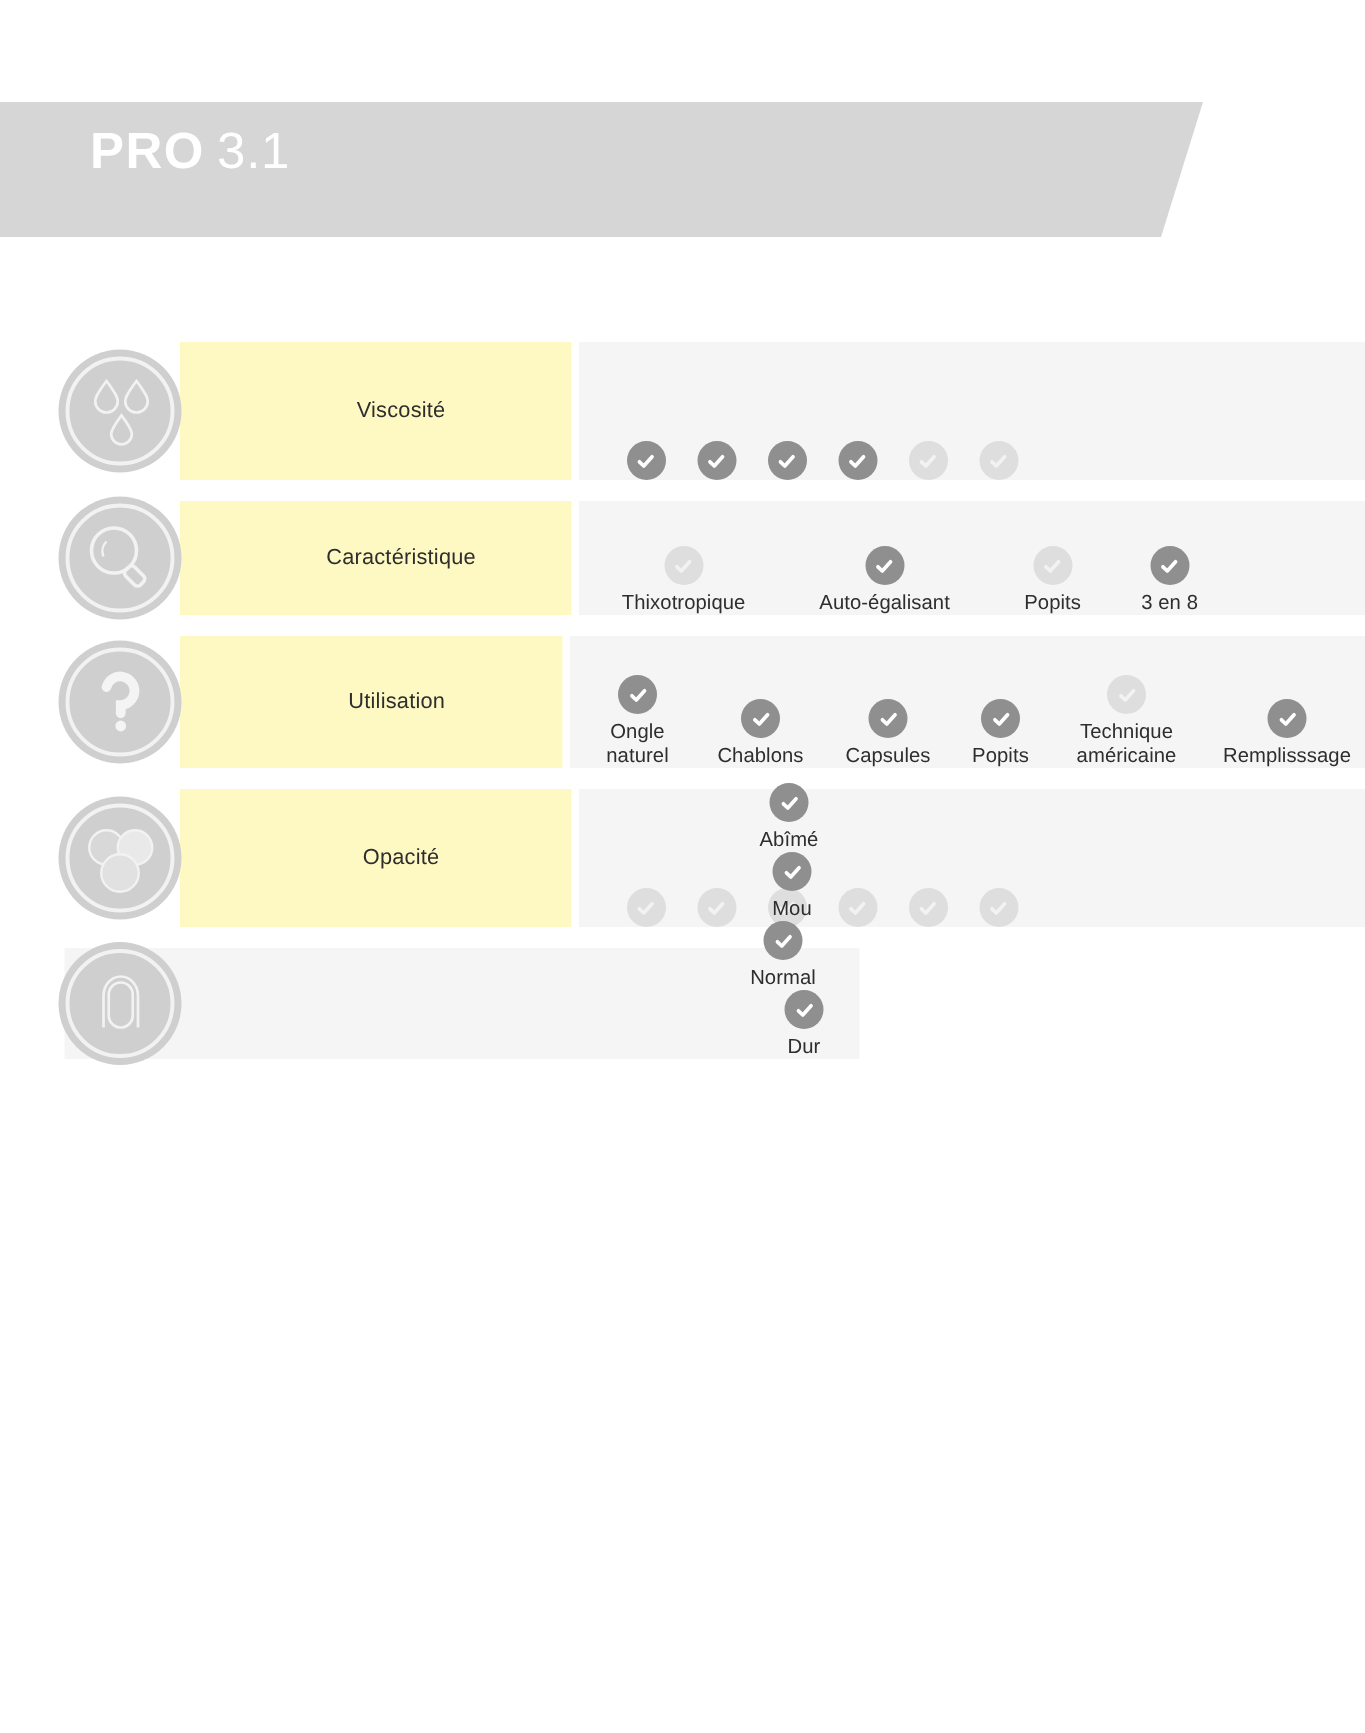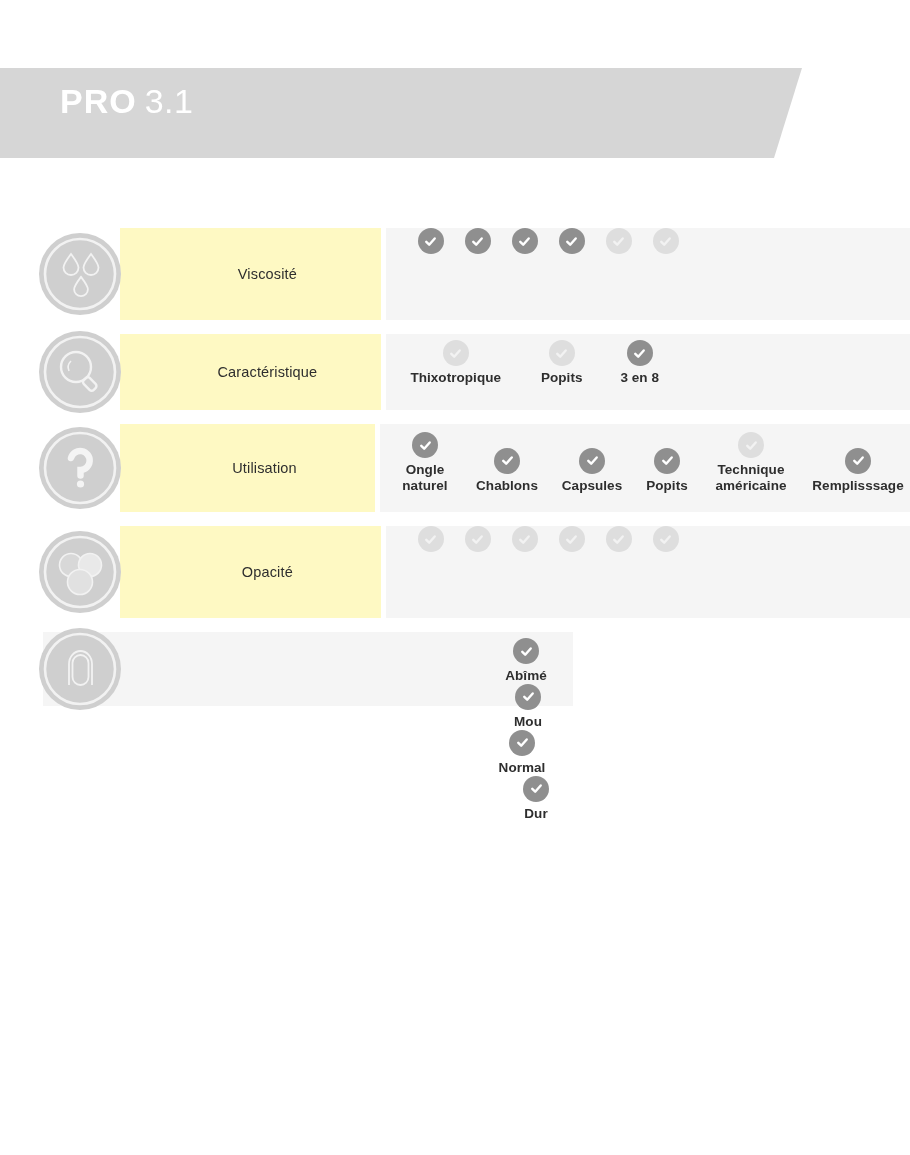--- a/index.html
+++ b/index.html
@@ -96,23 +96,22 @@
     letter-spacing: 0.15px;
     white-space: nowrap;
   }
 
   
   .value-panel {
     margin-left: 5px;
     width: 530px;
     background: #f5f5f5;
     display: flex;
-    align-items: flex-start;
+    align-items: flex-end;
     box-sizing: border-box;
-    font-weight: bold;
   }
 
   
   .dots {
     display: flex;
     align-items: center;
     padding-left: 32px;
     gap: 21px;
   }
 
@@ -244,20 +243,28 @@
         <div class="value-panel">
           <div class="cap-list">
             <div class="cap-item" style="width:128px">
               <span class="check off">
                 <svg viewBox="0 0 16 16">
                   <polyline class="tick" points="3.5,8.4 6.6,11.4 12.5,4.8"></polyline>
                 </svg>
               </span>
               <span class="cap-text">Thixotropique</span>
             </div>
+            <div class="cap-item" style="width:140px">
+              <span class="check on">
+                <svg viewBox="0 0 16 16">
+                  <polyline class="tick" points="3.5,8.4 6.6,11.4 12.5,4.8"></polyline>
+                </svg>
+              </span>
+              <span class="cap-text">Auto-égalisant</span>
+            </div>
             <div class="cap-item" style="width:84px">
               <span class="check off">
                 <svg viewBox="0 0 16 16">
                   <polyline class="tick" points="3.5,8.4 6.6,11.4 12.5,4.8"></polyline>
                 </svg>
               </span>
               <span class="cap-text">Popits</span>
             </div>
             <div class="cap-item" style="width:72px">
               <span class="check on">

